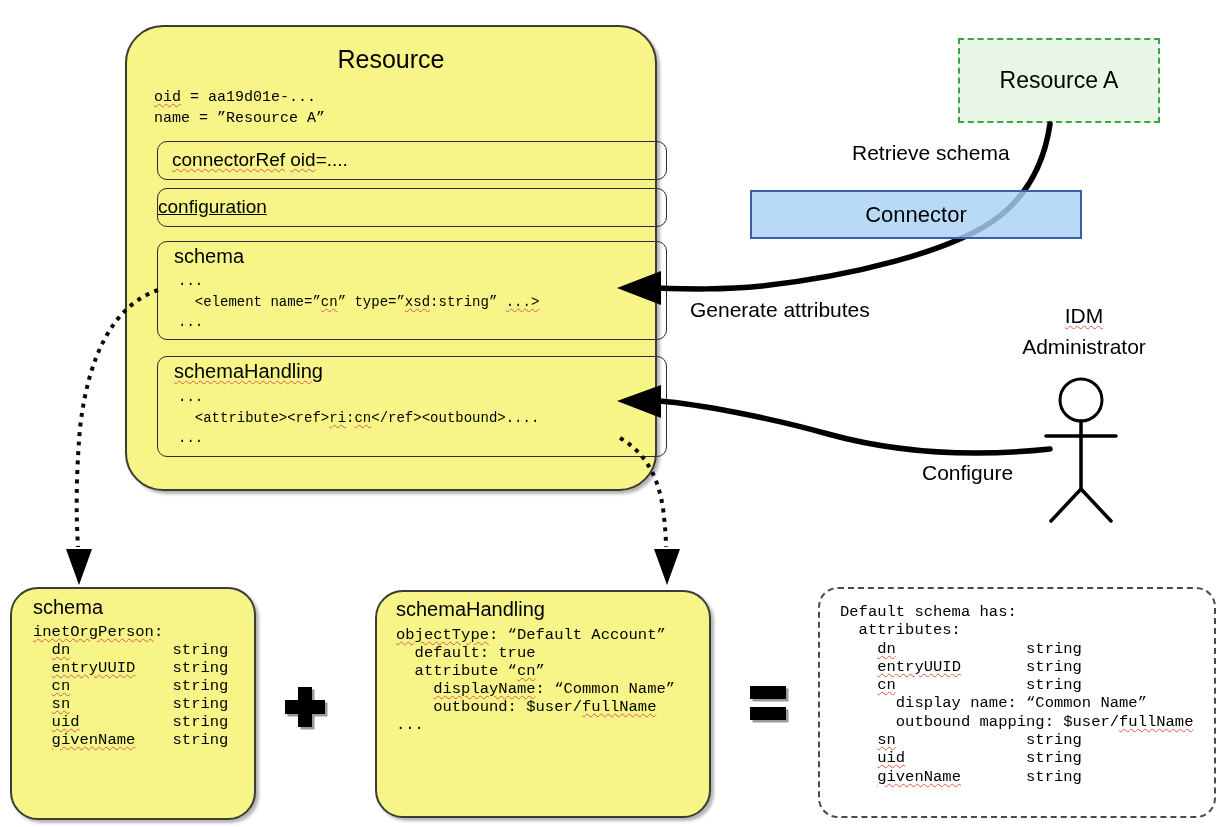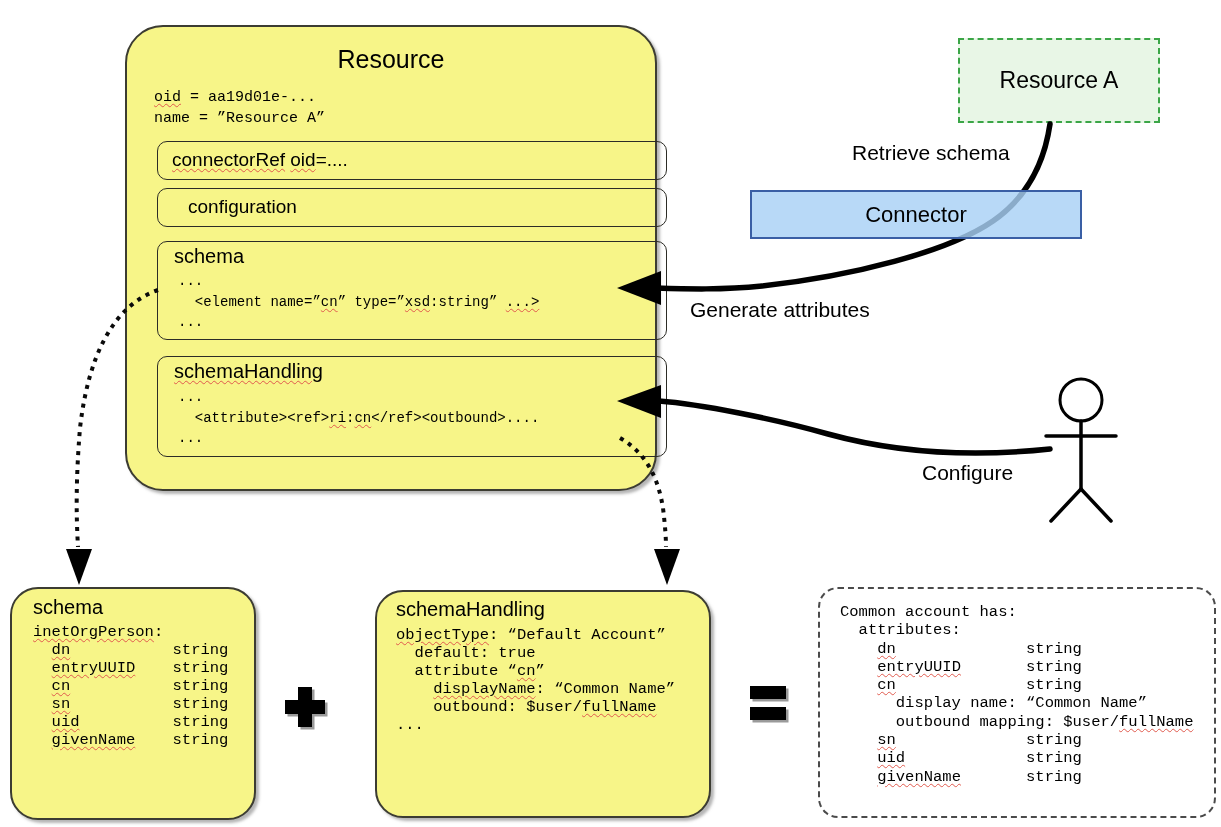--- a/index.html
+++ b/index.html
@@ -36,21 +36,21 @@
   <div class="abs ybox" style="left:125px;top:25px;width:528px;height:462px;border-radius:38px;">
     <div class="abs title25" style="left:0;top:18px;width:100%;">Resource</div>
     <div class="abs mono code14" style="left:27px;top:61px;font-size:15px;"><span class="sq">oid</span><span> = aa19d01e-...</span></div>
     <div class="abs mono code14" style="left:27px;top:82px;font-size:15px;"><span>name = ”Resource A”</span></div>
 
     <div class="abs inner" style="left:30px;top:114px;width:464px;height:37px;">
       <div class="abs sans-label" style="left:14px;top:7px;"><span class="sq">connectorRef</span><span> </span><span class="sq">oid</span><span>=....</span></div>
     </div>
 
     <div class="abs inner" style="left:30px;top:161px;width:464px;height:37px;">
-      <div class="abs sans-label" style="left:30px;top:7px;"><span>configuration</span></div>
+      <div class="abs sans-label" style="left:0;top:7px;text-decoration:underline;"><span>configuration</span></div>
     </div>
 
     <div class="abs inner" style="left:30px;top:214px;width:464px;height:97px;">
       <div class="abs" style="left:16px;top:3px;font-size:20px;"><span>schema</span></div>
       <div class="abs mono code14" style="left:20px;top:29px;">
           <div class="cline"><span>...</span></div>
           <div class="cline"><span>  &lt;element name=”</span><span class="sq">cn</span><span>” type=”</span><span class="sq">xsd</span><span>:string” </span><span class="sq">...&gt;</span></div>
           <div class="cline"><span>...</span></div>
         </div>
     </div>
@@ -70,20 +70,24 @@
   </div>
 
   <div class="abs lbl annot" style="left:852px;top:141px;">Retrieve schema</div>
 
   <div class="abs" id="connectorBox" style="left:750px;top:190px;width:328px;height:45px;line-height:45px;">
     <span>Connector</span>
   </div>
 
   <div class="abs lbl annot" style="left:690px;top:298px;">Generate attributes</div>
 
+  <div class="abs lbl" style="left:984px;top:300px;width:200px;text-align:center;font-size:21px;line-height:31px;">
+    <div><span class="sq">IDM</span></div>
+    <div><span>Administrator</span></div>
+  </div>
 
   <div class="abs lbl annot" style="left:922px;top:461px;">Configure</div>
 
   <div class="abs ybox" style="left:10px;top:587px;width:242px;height:229px;border-radius:28px;">
     <div class="abs btitle" style="left:21px;top:7px;">schema</div>
     <div class="abs mono code15" style="left:21px;top:34px;">
         <div class="cline"><span class="sq">inetOrgPerson</span><span>:</span></div>
         <div class="cline"><span>  </span><span class="sq">dn</span><span>           string</span></div>
         <div class="cline"><span>  </span><span class="sq">entryUUID</span><span>    string</span></div>
         <div class="cline"><span>  </span><span class="sq">cn</span><span>           string</span></div>
@@ -100,21 +104,21 @@
         <div class="cline"><span>  default: true</span></div>
         <div class="cline"><span>  attribute “</span><span class="sq">cn</span><span>”</span></div>
         <div class="cline"><span>    </span><span class="sq">displayName</span><span>: “Common Name”</span></div>
         <div class="cline"><span>    outbound: $user/</span><span class="sq">fullName</span></div>
         <div class="cline"><span>...</span></div>
       </div>
   </div>
 
   <div class="abs dashedBox" style="left:818px;top:587px;width:394px;height:227px;">
     <div class="abs mono code15" style="left:20px;top:14px;line-height:18.3px;">
-        <div class="cline"><span>Common account has:</span></div>
+        <div class="cline"><span>Default schema has:</span></div>
         <div class="cline"><span>  attributes:</span></div>
         <div class="cline"><span>    </span><span class="sq">dn</span><span>              string</span></div>
         <div class="cline"><span>    </span><span class="sq">entryUUID</span><span>       string</span></div>
         <div class="cline"><span>    </span><span class="sq">cn</span><span>              string</span></div>
         <div class="cline"><span>      display name: “Common Name”</span></div>
         <div class="cline"><span>      outbound mapping: $user/</span><span class="sq">fullName</span></div>
         <div class="cline"><span>    </span><span class="sq">sn</span><span>              string</span></div>
         <div class="cline"><span>    </span><span class="sq">uid</span><span>             string</span></div>
         <div class="cline"><span>    </span><span class="sq">givenName</span><span>       string</span></div>
       </div>

